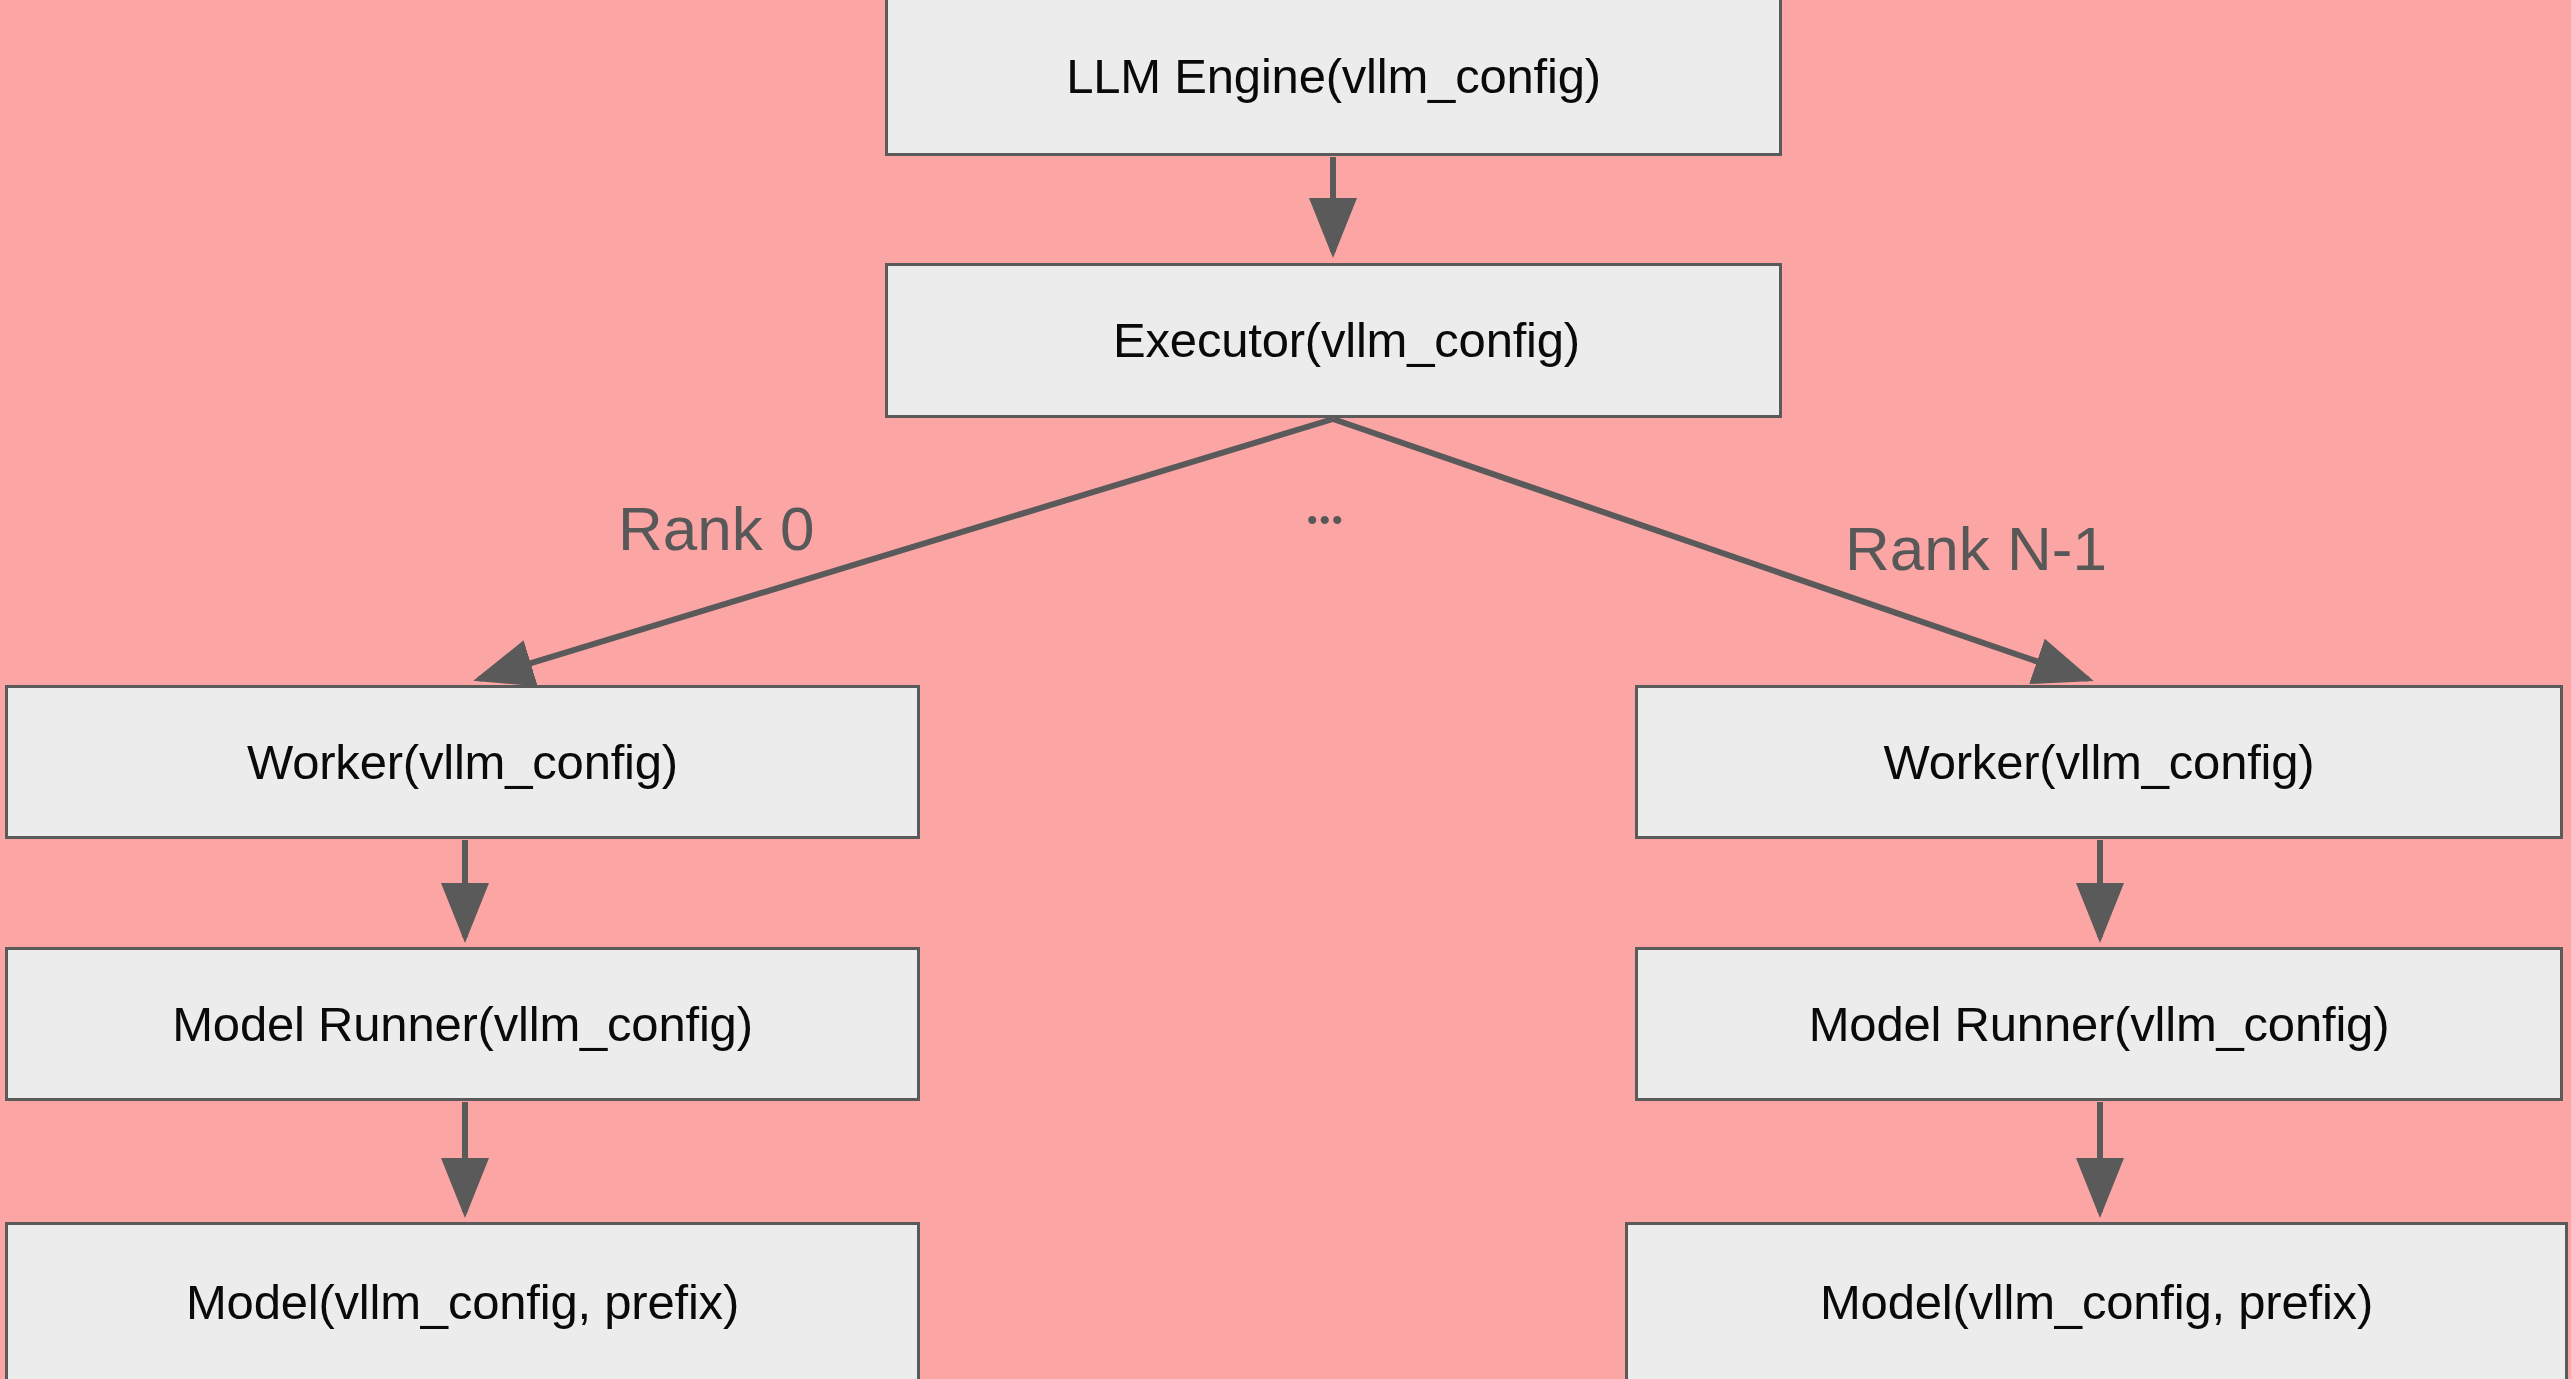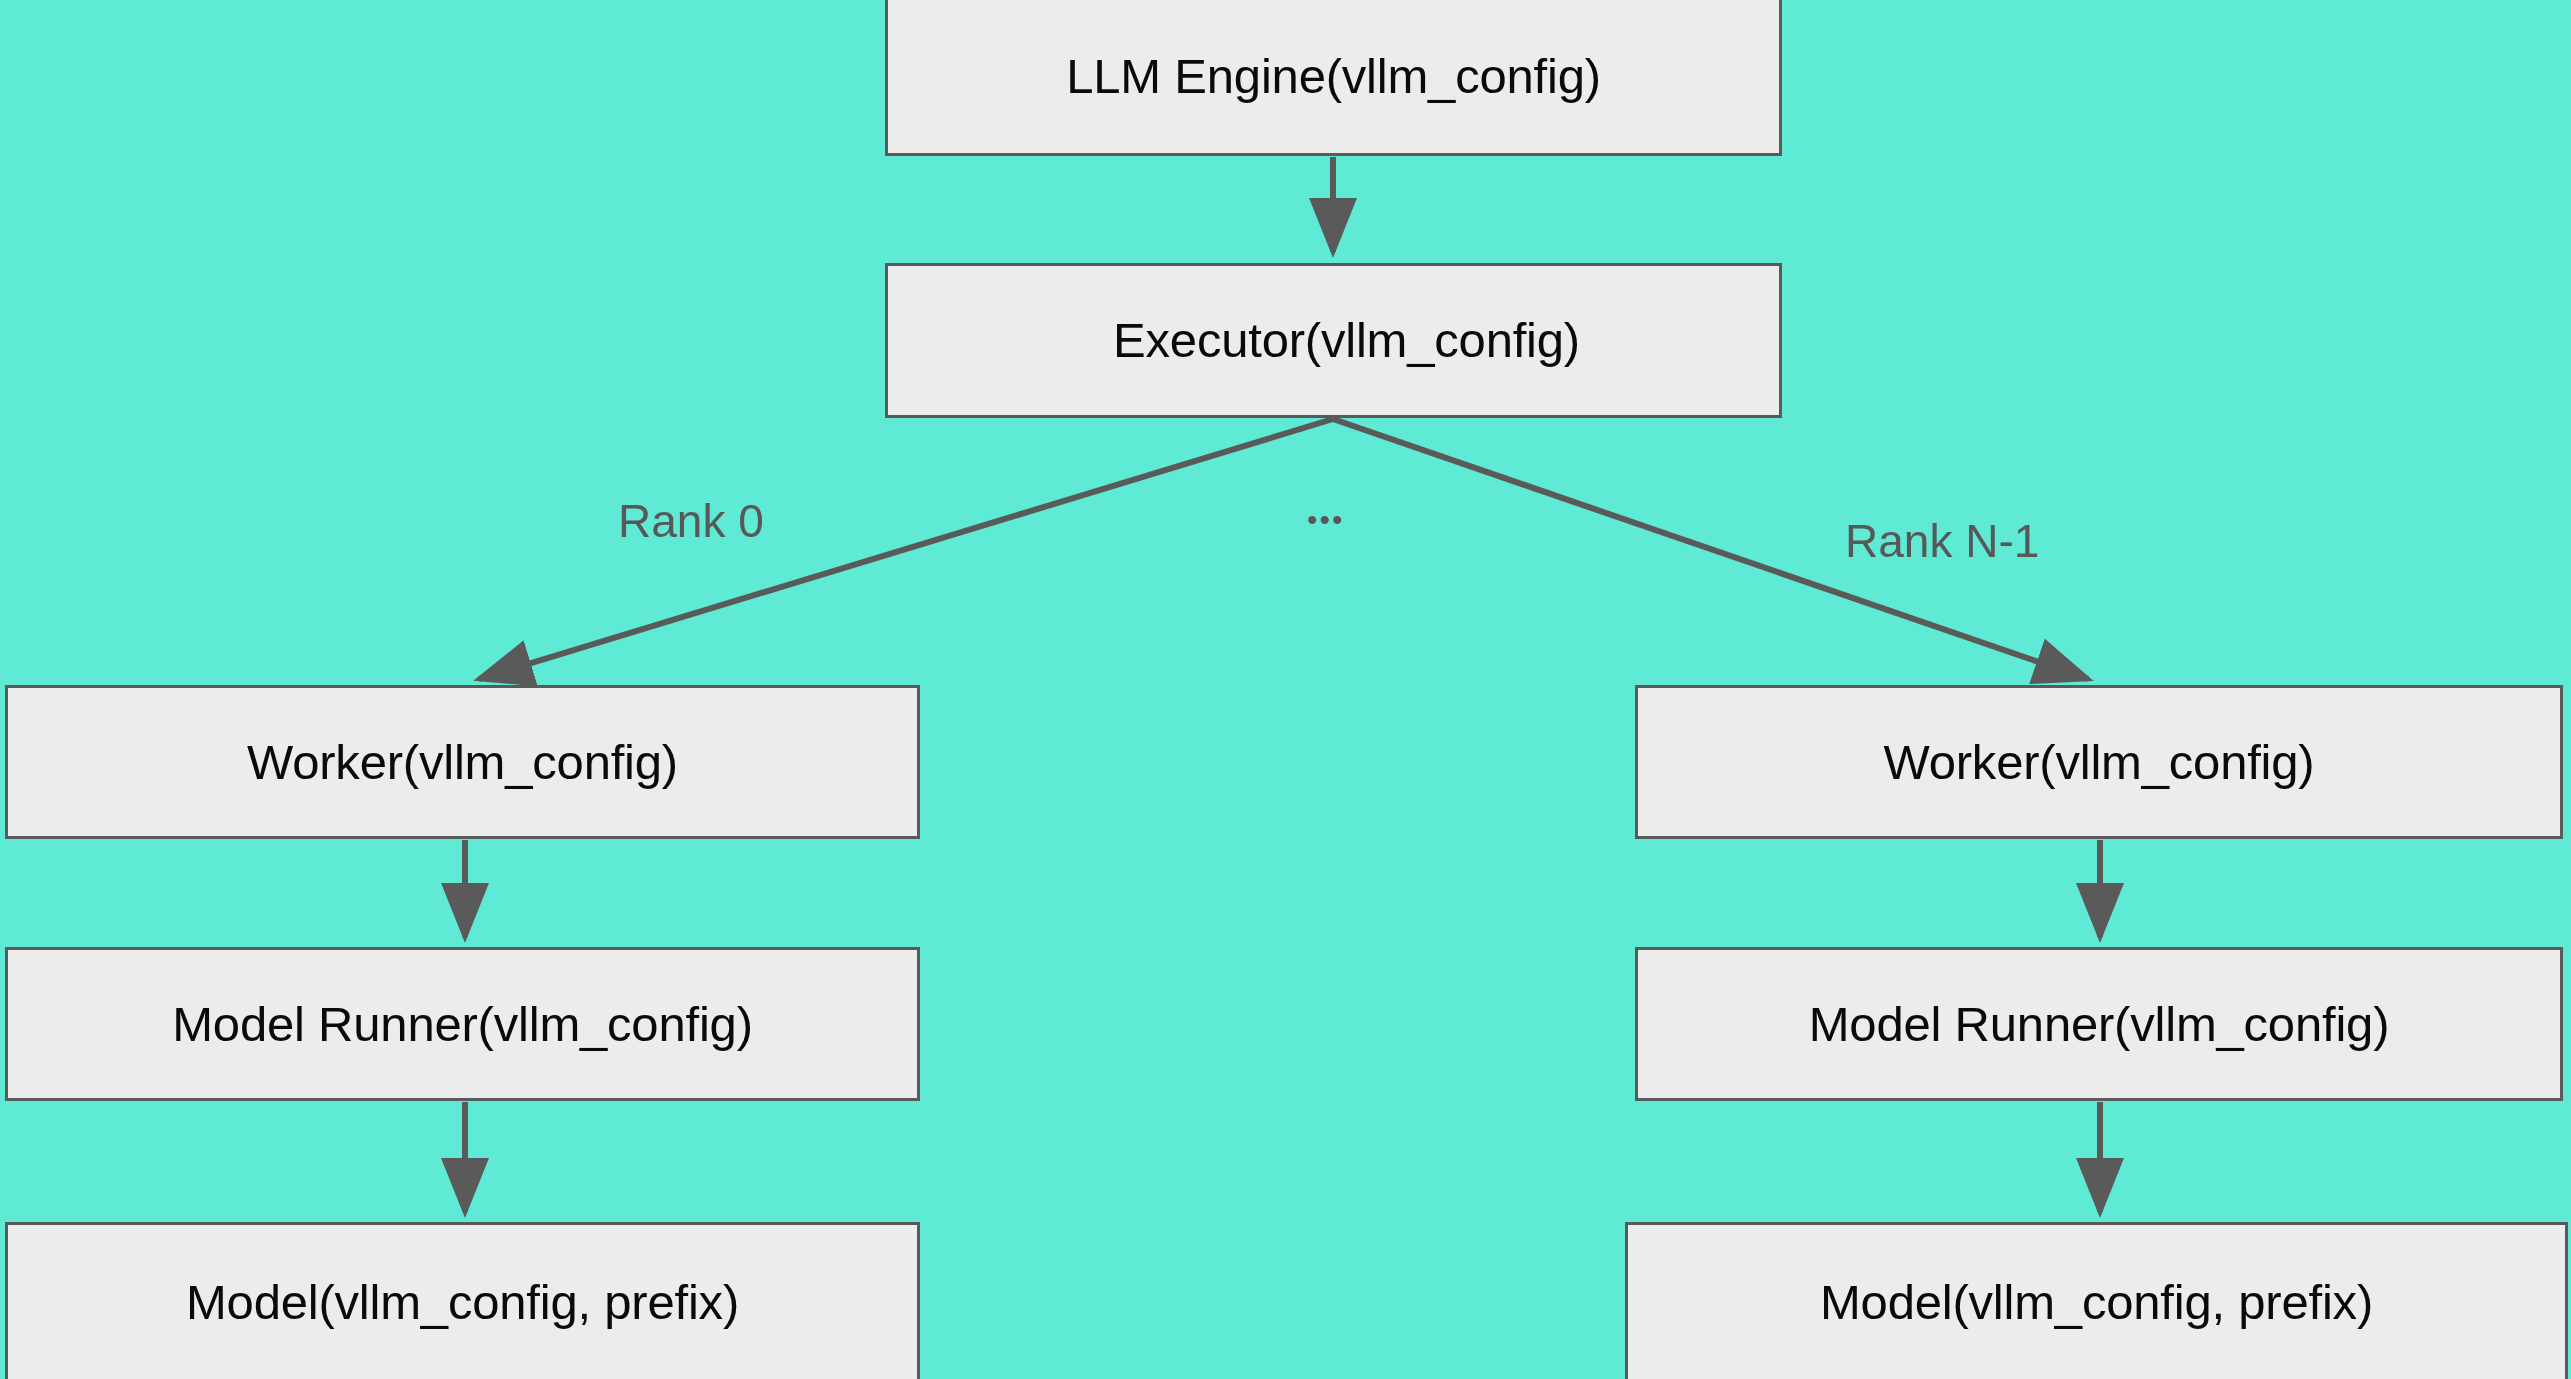--- a/index.html
+++ b/index.html
@@ -8,21 +8,21 @@
     padding: 0;
     background: #000000;
   }
   body {
     font-family: "Liberation Sans", sans-serif;
   }
   #canvas {
     position: relative;
     width: 2571px;
     height: 1379px;
-    background: #5eead4;
+    background: #fca5a5;
     overflow: hidden;
   }
   .node {
     position: absolute;
     box-sizing: border-box;
     background: #ececec;
     border: 3px solid #5a5a5a;
     display: flex;
     align-items: center;
     justify-content: center;
@@ -39,21 +39,21 @@
   #node-worker-0     { left: 5px;    top: 685px;  width: 915px; height: 154px; }
   #node-worker-n     { left: 1635px; top: 685px;  width: 928px; height: 154px; }
   #node-runner-0     { left: 5px;    top: 947px;  width: 915px; height: 154px; }
   #node-runner-n     { left: 1635px; top: 947px;  width: 928px; height: 154px; }
   #node-model-0      { left: 5px;    top: 1222px; width: 915px; height: 161px; }
   #node-model-n      { left: 1625px; top: 1222px; width: 943px; height: 161px; }
 
   .edge-label {
     position: absolute;
     color: #585858;
-    font-size: 46px;
+    font-size: 62px;
     font-weight: 400;
     white-space: nowrap;
     line-height: 1;
     font-family: "Liberation Sans", sans-serif;
   }
   #label-rank-0   { left: 618px;  top: 498px; }
   #label-ellipsis { left: 1307px; top: 505px; font-size: 30px; letter-spacing: 2px; color: #585858; }
   #label-rank-n   { left: 1845px; top: 518px; text-align: right; }
 
   svg#edges {

